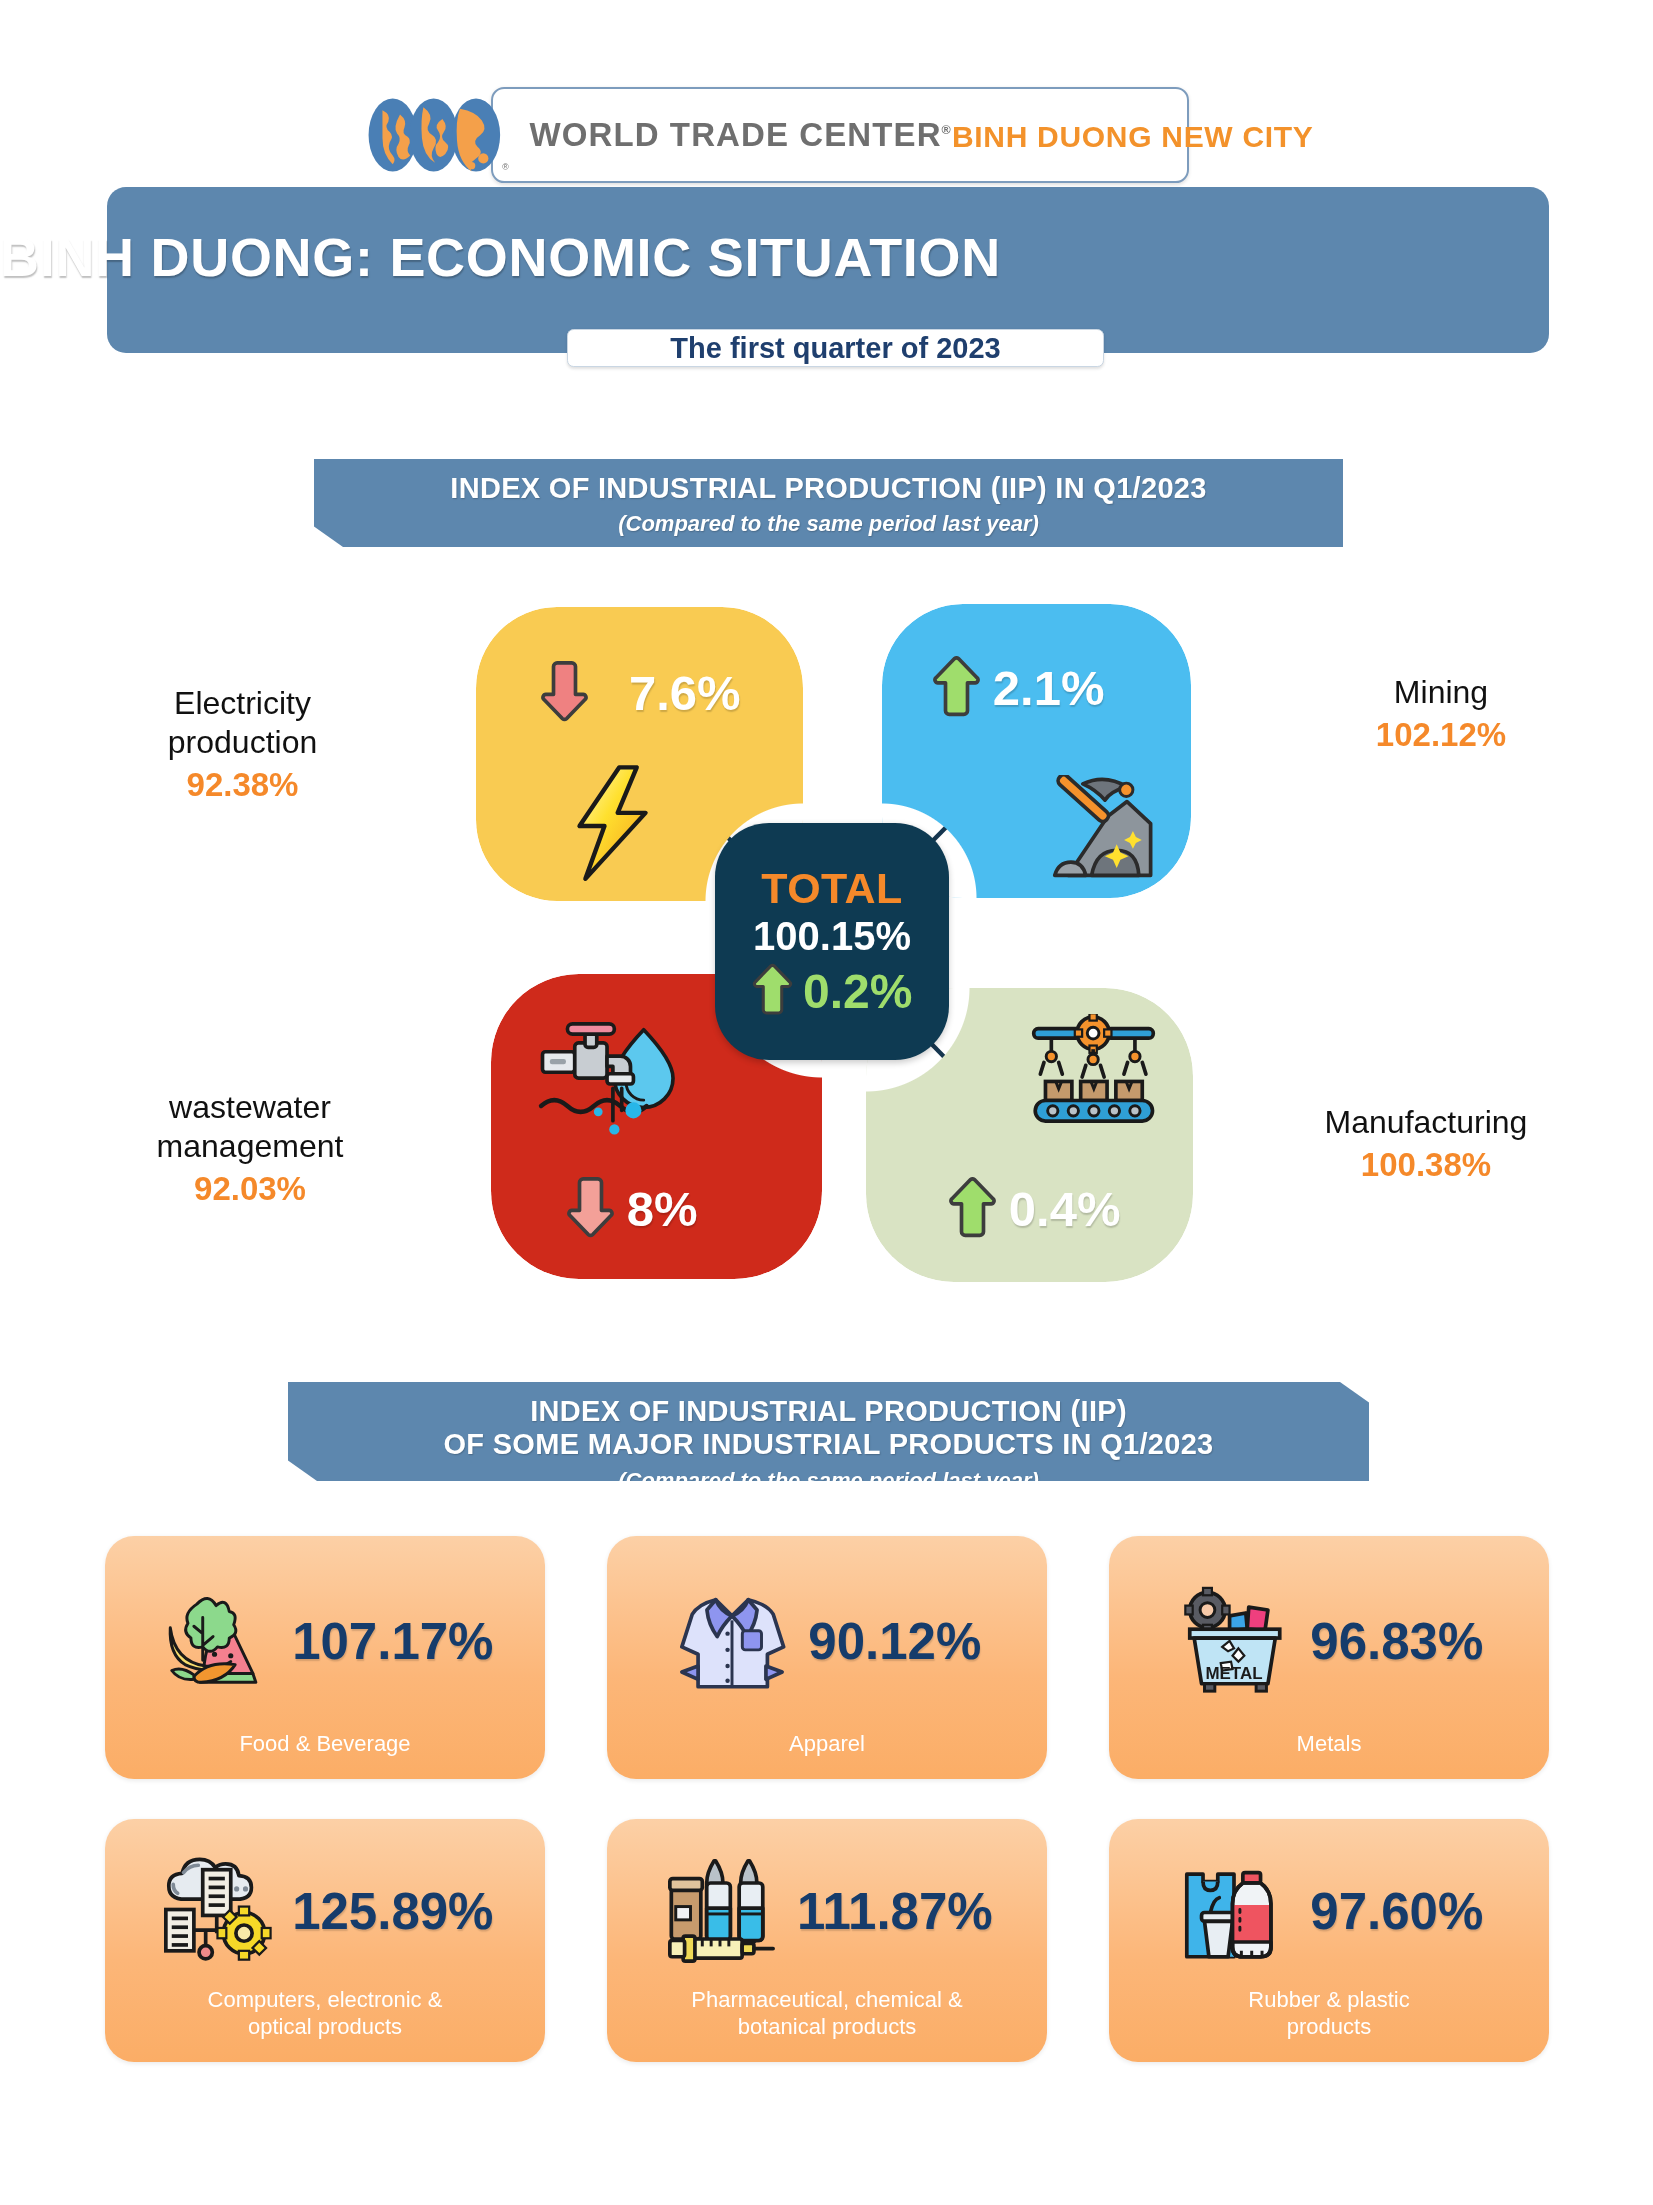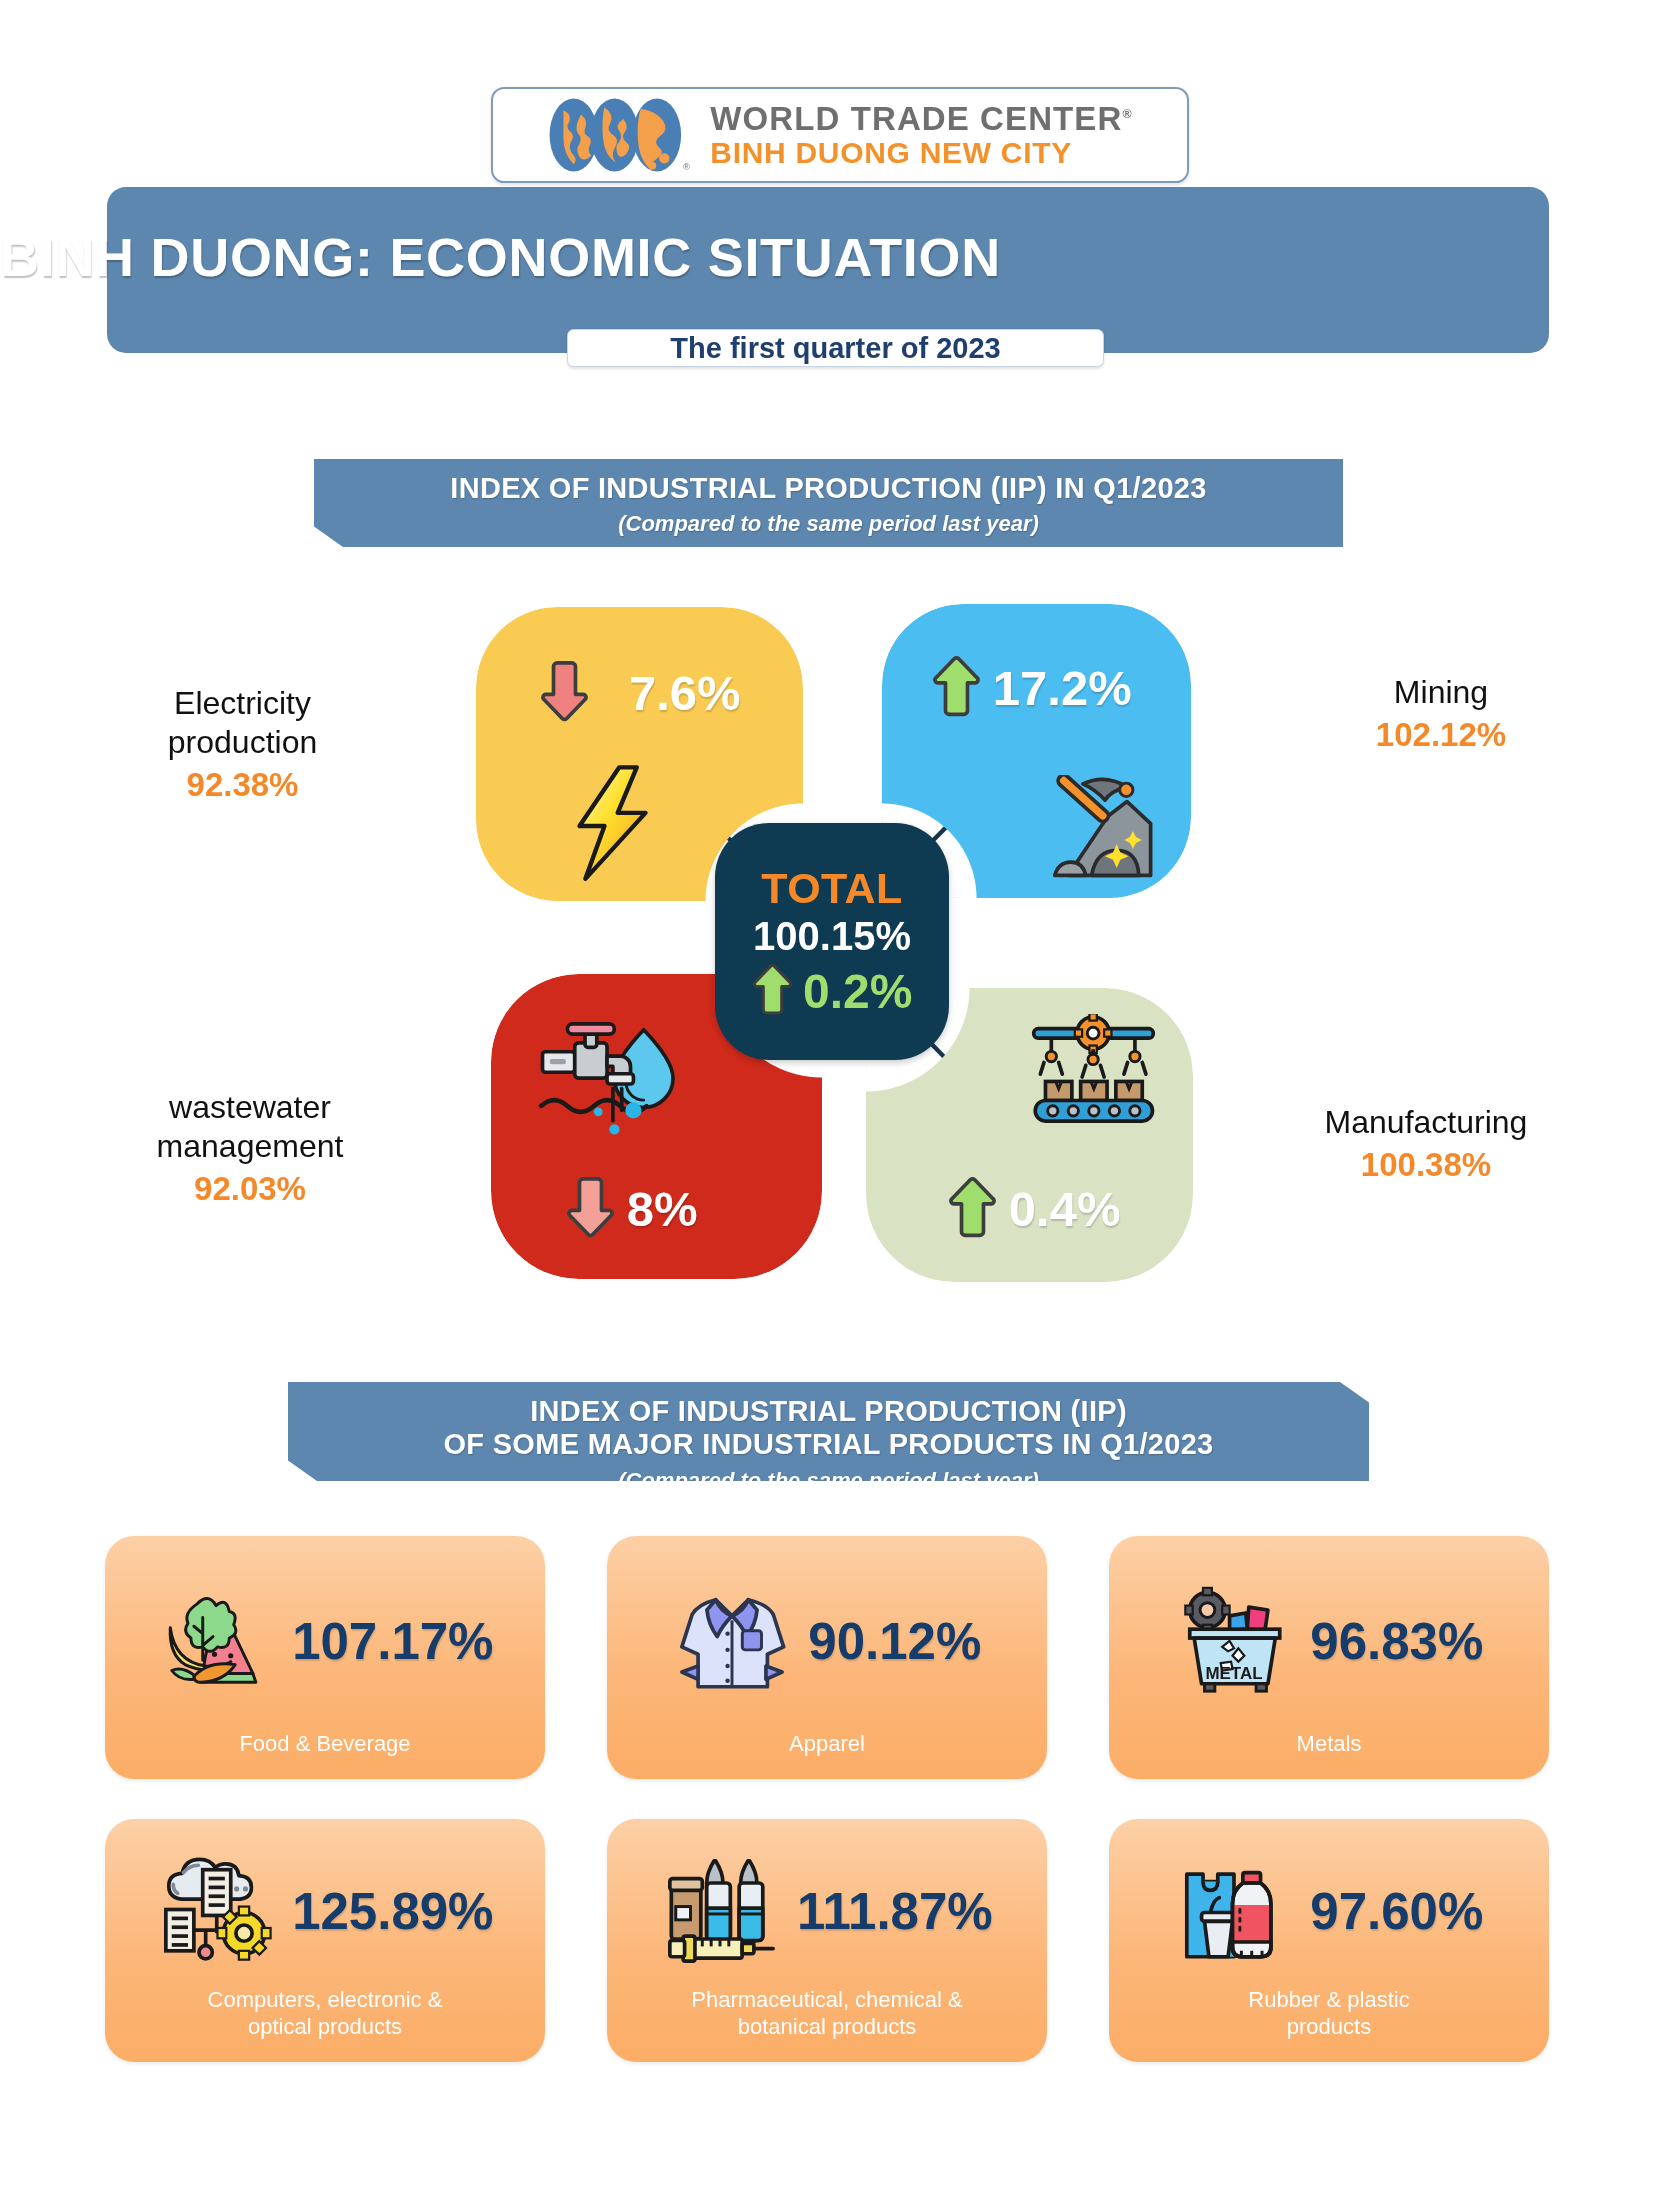--- a/index.html
+++ b/index.html
@@ -18,21 +18,21 @@
     background: #ffffff;
     border: 2.2px solid #7d9cbd;
     border-radius: 13.2px;
     display: flex; align-items: center; justify-content: center;
     gap: 19px;
     z-index: 5;
     box-shadow: 0 1.5px 3.7px rgba(0,0,0,.12);
   }
   .wtc-globes { display: flex; align-items: center; }
   .wtc-globes svg { display: block; }
-  .wtc-text { display: flex; flex-direction: column; line-height: 1; }
+  .wtc-text { display: flex; flex-direction: row; line-height: 1; }
   .wtc-line1 {
     font-size: 33px; font-weight: bold; letter-spacing: 1.1px;
     color: #6f6f6f; position: relative; white-space: nowrap;
   }
   .wtc-reg { font-size: 12.5px; vertical-align: super; }
   .wtc-line2 {
     font-size: 30px; font-weight: bold; letter-spacing: 0.7px;
     color: #f3922b; margin-top: 3.7px; white-space: nowrap;
   }
 
@@ -302,21 +302,21 @@
       </svg>
     </div>
 
     <div class="blob blob-mine"></div>
     <div class="blob-delta d-mine">
       <span>
         <svg width="49" height="63" viewBox="0 0 66 86">
             <path d="M30 5 a5 5 0 0 1 6 0 L61 31 a4 4 0 0 1-3 7 H48 v38 a5 5 0 0 1-5 5 H23 a5 5 0 0 1-5-5 V38 H8 a4 4 0 0 1-3-7 z" fill="#9fdd6c" stroke="#3d3d3d" stroke-width="5" stroke-linejoin="round"></path>
           </svg>
       </span>
-      <span class="delta-val">17.2%</span>
+      <span class="delta-val">2.1%</span>
     </div>
     <div class="blob-icon i-mine">
       <svg width="118" height="107" viewBox="0 0 160 145">
         <path d="M38 136 L92 56 L118 36 L150 66 L150 136 Z" fill="#8d959c" stroke="#2b2b2b" stroke-width="5" stroke-linejoin="round"></path>
         <path d="M70 136 q6-34 34-34 q28 0 30 34z" fill="#6e757c" stroke="#2b2b2b" stroke-width="5" stroke-linejoin="round"></path>
         <path d="M20 136 q5-18 22-18 q16 0 20 18z" fill="#9aa2a8" stroke="#2b2b2b" stroke-width="5" stroke-linejoin="round"></path>
         <rect x="16" y="24" width="86" height="15" rx="7" transform="rotate(42 59 31)" fill="#f5922c" stroke="#2b2b2b" stroke-width="5"></rect>
         <path d="M58 12 q30-14 60 4 q-22 6-30 18 q-12-14-30-22z" fill="#6e757c" stroke="#2b2b2b" stroke-width="5" stroke-linejoin="round"></path>
         <circle cx="117" cy="20" r="9" fill="#f5922c" stroke="#2b2b2b" stroke-width="4"></circle>
         <path d="M104 94 l5 11 l11 5 l-11 5 l-5 11 l-5-11 l-11-5 l11-5z" fill="#ffe02e"></path>

